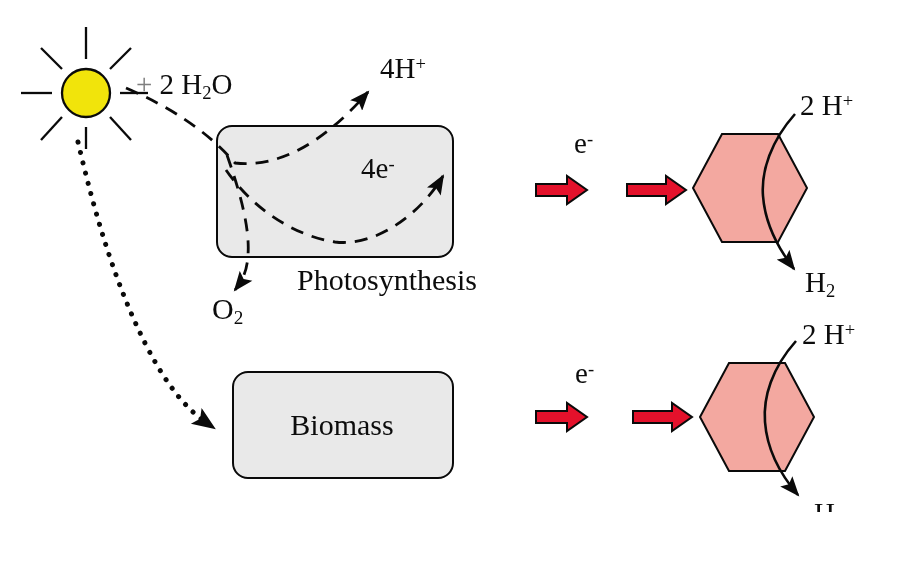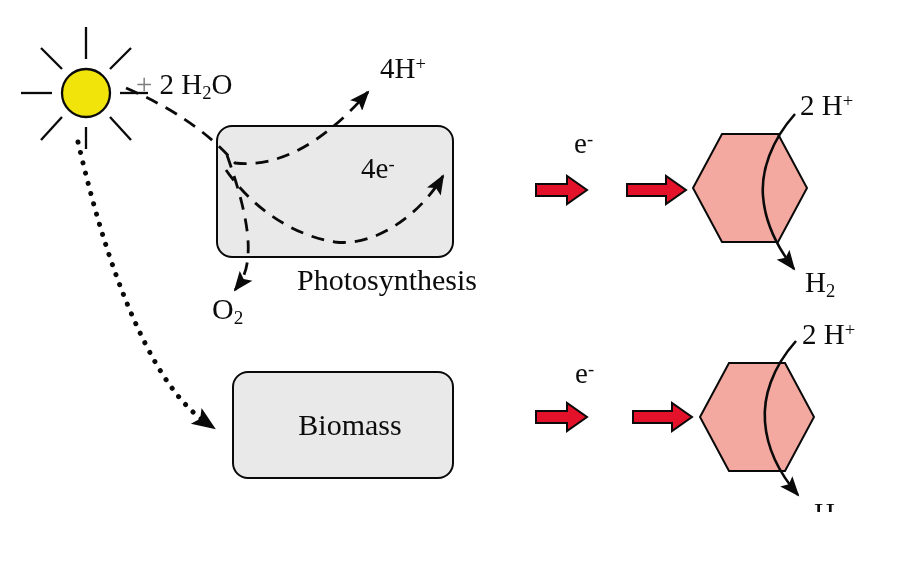--- a/index.html
+++ b/index.html
@@ -74,21 +74,21 @@
   <div class="lbl" style="left:136px;top:70px;"><span class="plus">+</span><span> 2 H</span><sub>2</sub><span>O</span></div>
 
   <div class="lbl" style="left:380px;top:54px;text-align:center;"><span>4H</span><sup>+</sup></div>
 
   <div class="lbl" style="left:361px;top:154px;"><span>4e</span><sup>-</sup></div>
 
   <div class="lbl big" style="left:212px;top:294px;"><span>O</span><sub>2</sub></div>
 
   <div class="lbl big" style="left:259px;top:265px;margin-left:38px;">Photosynthesis</div>
 
-  <div class="boxlabel" style="left:240px;top:372px;width:220px;height:106px;">
+  <div class="boxlabel" style="left:232px;top:372px;width:220px;height:106px;">
       <span>Biomass</span>
     </div>
 
   <div class="lbl" style="left:574px;top:129px;"><span>e</span><sup>-</sup></div>
 
   <div class="lbl" style="left:575px;top:359px;"><span>e</span><sup>-</sup></div>
 
   <div class="lbl" style="left:800px;top:91px;"><span>2 H</span><sup>+</sup></div>
 
   <div class="lbl" style="left:805px;top:268px;"><span>H</span><sub>2</sub></div>

